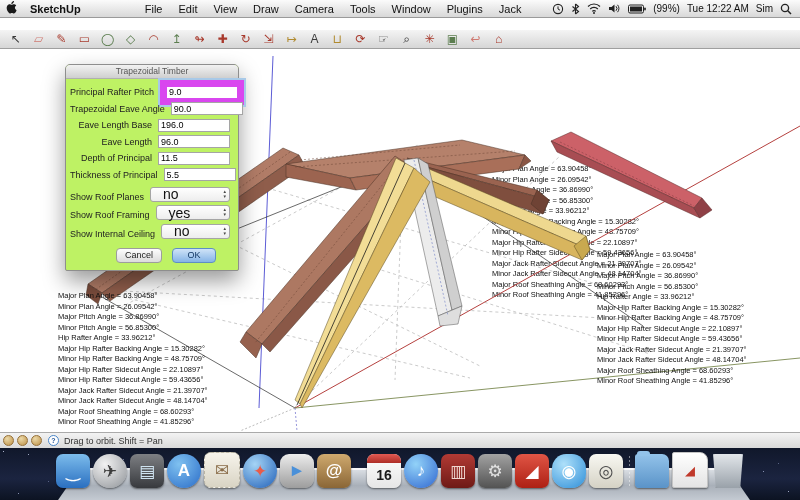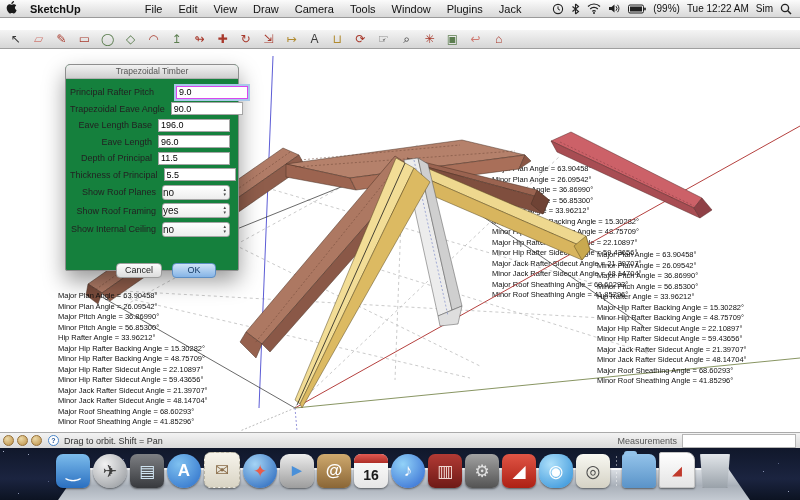--- a/index.html
+++ b/index.html
@@ -33,38 +33,38 @@
   .t-gold{color:#b08a2e;} .t-pink{color:#cf7a72;}
   
   #viewport{position:absolute;left:0;top:48px;width:800px;height:384px;background:#fff;overflow:hidden;}
   #modelsvg{position:absolute;left:0;top:0;z-index:2;pointer-events:none;}
   .agroup{position:absolute;font-size:7.5px;line-height:10.5px;color:#101010;white-space:nowrap;}
   #agroup-left{left:58px;top:243px;z-index:3;}
   #agroup-mid{left:492px;top:116px;z-index:1;}
   #agroup-right{left:597px;top:202px;z-index:3;}
   
   #dialog{position:absolute;left:65px;top:64px;width:172px;height:205px;z-index:20;
-    background:#15803d;border:1px solid #8e8e8e;border-radius:5px 5px 2px 2px;
+    background:#bef264;border:1px solid #8e8e8e;border-radius:5px 5px 2px 2px;
     box-shadow:0 10px 22px rgba(0,0,0,.4);}
   #dialog .dtitle{height:13px;background:linear-gradient(#f2f2f2,#cfcfcf);
     border-bottom:1px solid #b0b0b0;border-radius:4px 4px 0 0;
     text-align:center;font-size:8.5px;line-height:13px;color:#555;}
   #dialog .body{padding:5px 8px 0 4px;}
   .drow{display:flex;align-items:center;height:16.5px;}
   .drow label{flex:1;text-align:right;font-size:9px;color:#222;margin-right:6px;white-space:nowrap;}
   .drow input{width:66px;height:11px;font-size:9px;border:1px solid #a5a5a5;background:#fff;
     padding:0 2px;font-family:inherit;}
-  .drow input.focused{outline:none;border:1px solid #d946ef;box-shadow:0 0 0 2px #a8c9e8;margin-left:16px;}
-  .srow{display:flex;align-items:center;height:18.5px;}
+  .drow input.focused{outline:none;border:7px solid #d946ef;box-shadow:0 0 0 2px #a8c9e8;}
+  .srow{display:flex;align-items:flex-end;height:18.5px;}
   .srow label{flex:1;text-align:right;font-size:9px;color:#222;margin-right:6px;white-space:nowrap;}
   .select{width:66px;height:13px;background:linear-gradient(#fff,#ededed);border:1px solid #a5a5a5;
-    border-radius:3px;font-size:10px;display:flex;align-items:center;padding-left:0;position:relative;color:#111;}
+    border-radius:3px;font-size:14px;display:flex;align-items:center;padding-left:12px;position:relative;color:#111;}
   .select::after{content:"\25B4\A\25BE";white-space:pre;position:absolute;right:3px;top:1px;
     font-size:5px;line-height:5px;color:#444;}
-  .btnrow{display:flex;margin-top:24px;padding-left:46px;gap:10px;}
+  .btnrow{display:flex;margin-top:9px;padding-left:46px;gap:10px;}
   .btn{height:13px;font-size:9px;line-height:12px;text-align:center;border-radius:4px;}
   #btn-cancel{width:44px;background:linear-gradient(#fdfdfd,#dcdcdc);border:1px solid #9d9d9d;color:#222;}
   #btn-ok{width:42px;background:linear-gradient(#cfe3f7,#85b4e6);border:1px solid #5e8fc4;color:#143a66;}
   
   #statusbar{position:absolute;left:0;top:432px;width:800px;height:15px;
     background:linear-gradient(#f3f3f3,#dadada);border-top:1px solid #aaa;
     display:flex;align-items:center;font-size:9px;color:#333;z-index:30;}
   .coin{width:9px;height:9px;border-radius:50%;margin-left:3px;
     background:radial-gradient(circle at 35% 30%,#ecd9a8,#bd9148);border:1px solid #96713a;}
   #help-circ{width:9px;height:9px;border-radius:50%;margin:0 5px 0 6px;background:#fff;
@@ -92,21 +92,21 @@
   .dsep::before{content:"";position:absolute;left:3px;top:2px;bottom:2px;width:1px;
     background:repeating-linear-gradient(180deg,rgba(255,255,255,.45) 0 2px,transparent 2px 4px);}
   .i-finder{background:linear-gradient(#7cbcec,#2a6fc0);color:#fff;}
   .i-launchpad{background:radial-gradient(circle at 35% 30%,#f2f2f2,#8f9398);border-radius:50%;color:#3c3c3c;}
   .i-mc{background:linear-gradient(#7d7f83,#37393d);color:#cfe3f0;}
   .i-appstore{background:radial-gradient(circle at 35% 30%,#7fc1f0,#2a6cc8);border-radius:50%;color:#fff;font-weight:bold;}
   .i-mail{background:linear-gradient(#f7f4ec,#d9d4c4);color:#8a6d4a;border:1px dashed #b9b4a4;}
   .i-safari{background:radial-gradient(circle at 35% 30%,#a5d4f5,#1f5fb8);border-radius:50%;color:#e85c4a;}
   .i-facetime{background:linear-gradient(#ececec,#9d9d9d);color:#4a90d9;border-radius:9px;}
   .i-contacts{background:linear-gradient(#cfa96e,#8a6636);color:#fff;font-weight:bold;}
-  .i-cal{background:linear-gradient(#fff,#e6e6e6);color:#1a1a1a;position:relative;overflow:hidden;}
+  .i-cal{background:linear-gradient(#fff,#e6e6e6);color:#1a1a1a;position:relative;overflow:hidden;margin-left:13px;}
   .i-cal .g{margin-top:8px;font-size:14px;font-weight:bold;}
   .i-cal::before{content:"";position:absolute;top:0;left:0;right:0;height:9px;
     background:linear-gradient(#e25a52,#ae2e28);}
   .i-itunes{background:radial-gradient(circle at 35% 30%,#92d2f8,#2f66d0);border-radius:50%;color:#fff;}
   .i-booth{background:linear-gradient(#b23a34,#6e1a16);color:#f0d8d0;}
   .i-prefs{background:linear-gradient(#a2a2a2,#535353);color:#e2e2e2;}
   .i-sketchup{background:linear-gradient(#e05545,#ad2014);color:#fff;}
   .i-chat{background:radial-gradient(circle at 35% 30%,#aee0fa,#2f8fd8);border-radius:42%;color:#fff;}
   .i-iphoto{background:linear-gradient(#f8f8f2,#d5d2c5);color:#4f4f4f;}
   .i-folder{background:linear-gradient(#93c3ea,#5a93c8);border-radius:3px 7px 4px 4px;position:relative;}
@@ -480,24 +480,20 @@
     </div>
   </div>
 </div>
 
 <div id="statusbar">
   <span class="coin"></span>
   <span class="coin"></span>
   <span class="coin"></span>
   <span id="help-circ">?</span>
   <span id="hint">Drag to orbit.  Shift = Pan</span>
-  <span id="meas">
-    <span class="mlabel">Measurements</span>
-    <input type="text" value="" style="">
-  </span>
 </div>
 
 <div id="desktop">
   <div id="stars"></div>
   <div id="shelf"></div>
   <div id="dockicons">
 
       <div class="dicon i-finder">
         <span class="g">‿</span>
       </div>

